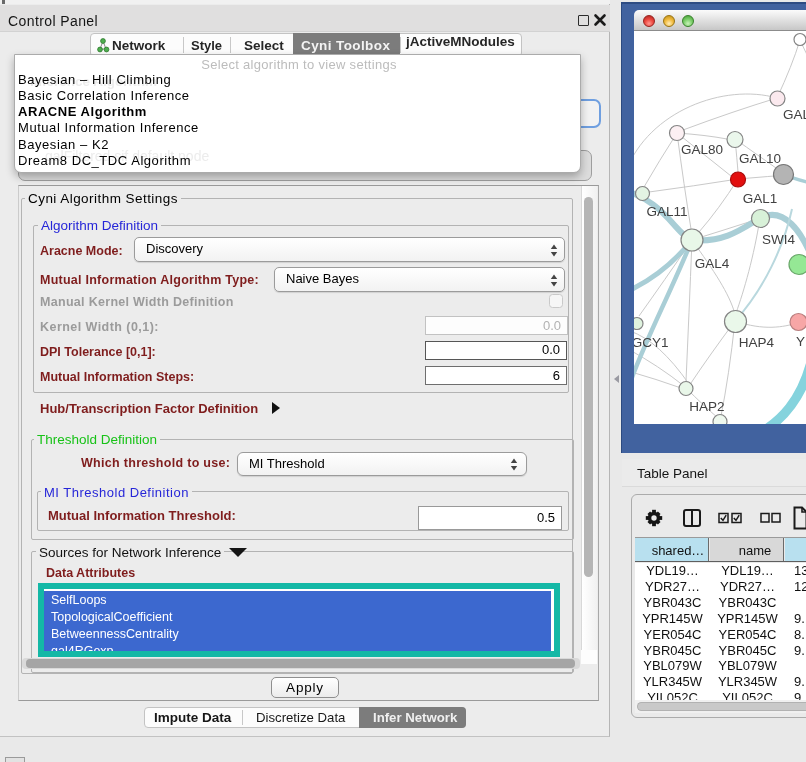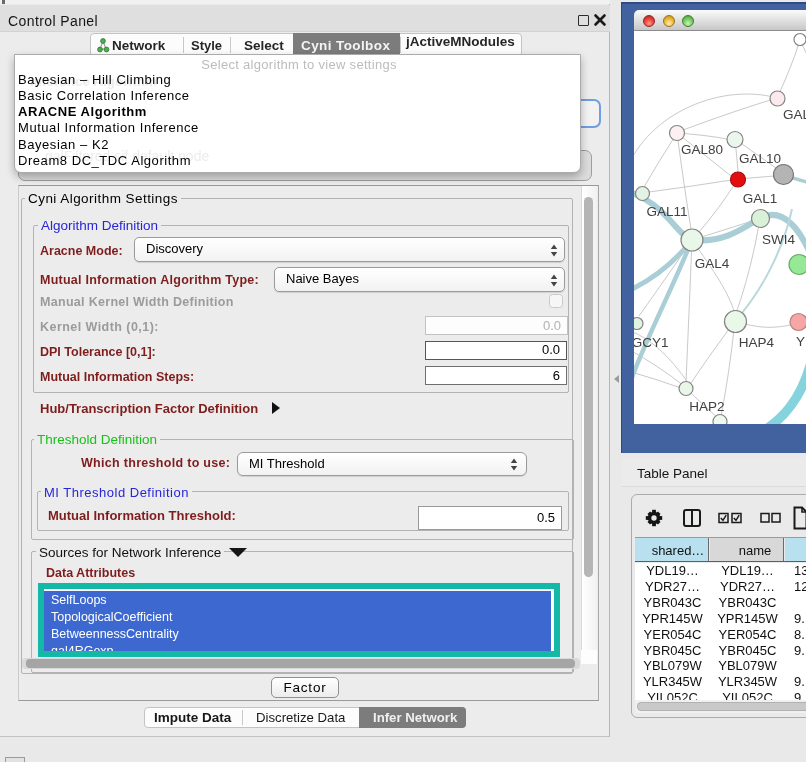--- a/index.html
+++ b/index.html
@@ -109,21 +109,21 @@
 
 <div class="abs" style="left:38px;top:583px;width:522px;height:74px;background:#ffffff;border:6px solid #14b8a6;overflow:hidden;">
   <div class="abs" style="left:0;top:2px;width:507px;height:70px;background:#3c68cf;"></div>
   <div class="abs" style="left:7px;top:3px;font-size:12.5px;color:#fff;line-height:17px;">SelfLoops<br>TopologicalCoefficient<br>BetweennessCentrality<br>gal4RGexp</div>
   <div class="abs" style="left:510px;top:4px;width:9px;height:57px;background:#bdbdbd;border-radius:5px;"></div>
 </div>
 
 <div class="abs" style="left:22px;top:658px;width:558px;height:11px;background:#d9d9d9;border-radius:4px;"></div>
 <div class="abs" style="left:26px;top:659px;width:549px;height:9px;background:#a5a5a5;border-radius:4px;"></div>
 
-<div class="abs" style="left:271px;top:677px;width:68px;height:21px;background:linear-gradient(#ffffff,#ececec);border:1px solid #8f8f8f;border-radius:5px;text-align:center;font-size:13.5px;letter-spacing:0.8px;line-height:19px;color:#000;">Factor</div>
+<div class="abs" style="left:271px;top:677px;width:68px;height:21px;background:linear-gradient(#ffffff,#ececec);border:1px solid #8f8f8f;border-radius:5px;text-align:center;font-size:13.5px;letter-spacing:0.8px;line-height:19px;color:#000;">Apply</div>
 
 <div class="abs" style="left:144px;top:707px;width:322px;height:21px;background:#fcfcfc;border:1px solid #c3c3c3;border-radius:4px;"></div>
 <div class="abs" style="left:359px;top:707px;width:107px;height:21px;background:#7c7c7c;border-radius:0 4px 4px 0;"></div>
 <div class="abs" style="left:242px;top:710px;width:1px;height:15px;background:#c8c8c8;"></div>
 <div class="abs" style="left:154px;top:710px;font-size:13.5px;font-weight:bold;color:#171717;">Impute Data</div>
 <div class="abs" style="left:256px;top:710px;font-size:13.2px;font-weight:normal;color:#171717;">Discretize Data</div>
 <div class="abs" style="left:373px;top:710px;font-size:13.2px;font-weight:bold;color:#f0f0f0;">Infer Network</div>
 
 <div class="abs" style="left:574px;top:99px;width:27px;height:29px;border:2.5px solid #6f9fe0;border-radius:7px;background:#f2f2f2;"></div>
 <div class="abs" style="left:18px;top:150px;width:574px;height:31px;background:#dcdcdc;border:1px solid #9e9e9e;border-radius:7px;"></div>

